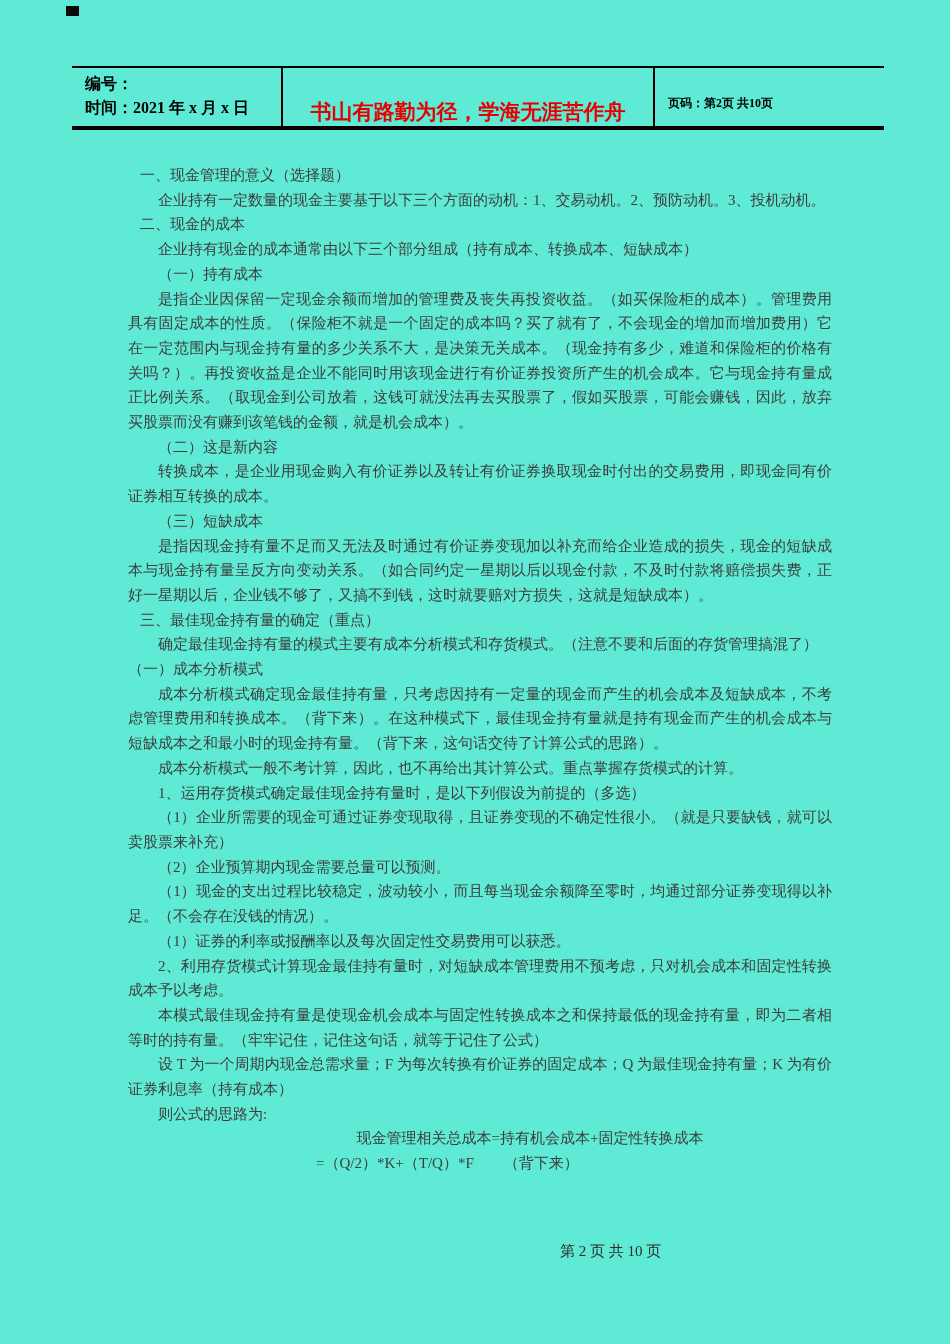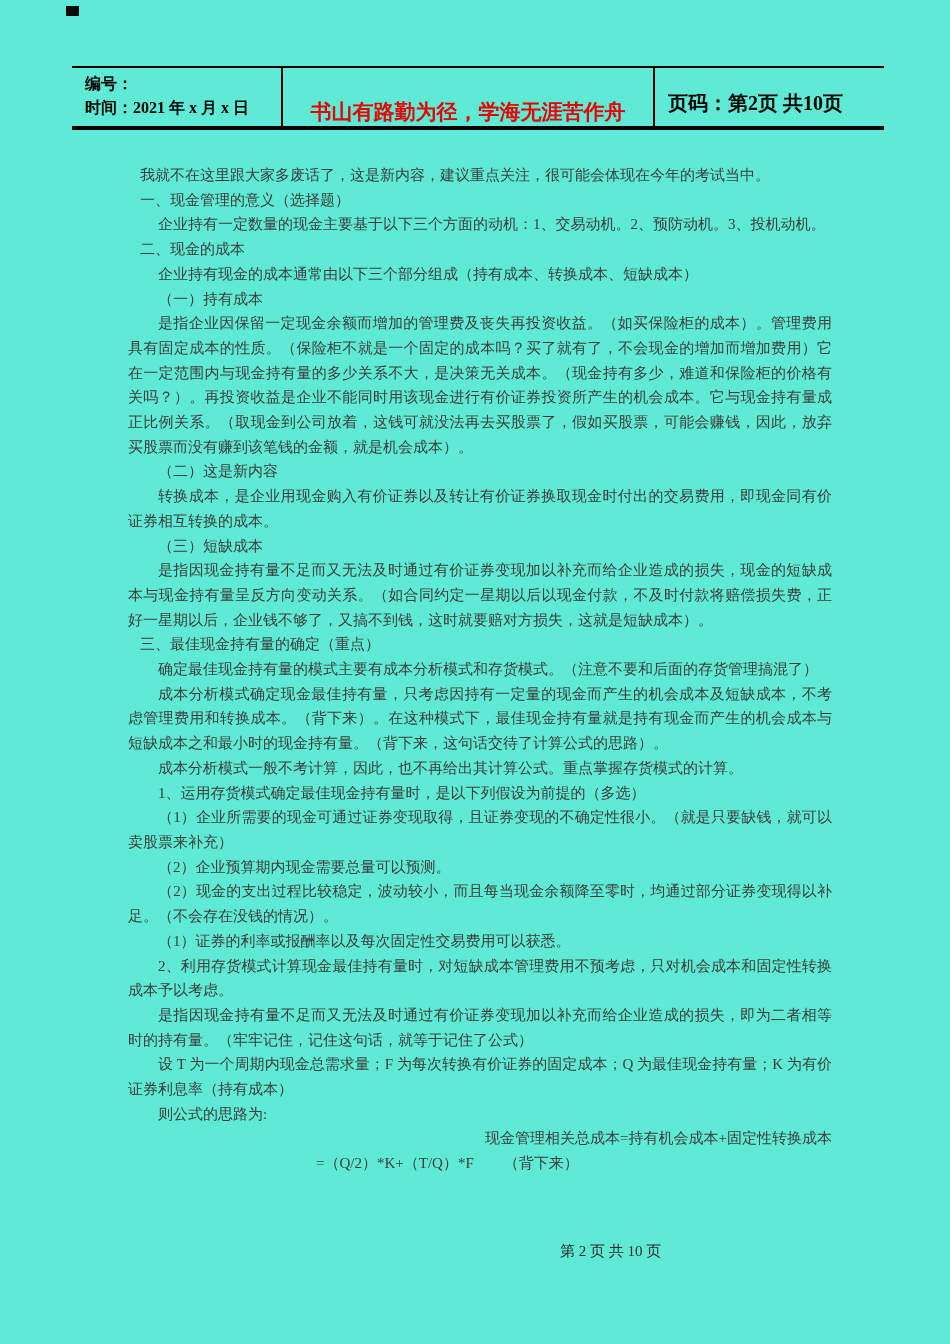--- a/index.html
+++ b/index.html
@@ -32,32 +32,32 @@
     display:flex;align-items:flex-end;justify-content:center;
   }
   .slogan{
     color:#e60000;font-size:21px;font-weight:bold;
     margin-top:14px;white-space:nowrap;
   }
   .hcell-right{
     flex:1;
     display:flex;align-items:center;
     padding-left:13px;padding-top:12px;
-    font-weight:bold;font-size:20px;
+    font-weight:bold;font-size:12px;
   }
   .doc-body{
     position:absolute;left:128px;top:163px;width:704px;
     font-size:15px;line-height:24.7px;color:#3d3d3d;
     text-align:justify;
   }
   .doc-body p{margin:0;padding:0;}
   .doc-body p.h0{text-indent:0.8em;}
   .doc-body p.i2{text-indent:2em;}
   .doc-body p.i0{text-indent:0;}
-  .doc-body p.f1{text-indent:0;padding-left:100px;text-align:right;}
+  .doc-body p.f1{text-indent:0;padding-left:100px;text-align:center;}
   .doc-body p.f2{text-indent:0;padding-left:188px;text-align:left;}
   .page-footer{
     position:absolute;left:560px;top:1242px;
     font-size:15px;color:#2b2b2b;white-space:nowrap;
   }
 </style>
 </head>
 <body>
 
 <div class="page">
@@ -71,42 +71,42 @@
     </div>
     <div class="hcell hcell-mid">
       <span class="slogan">书山有路勤为径，学海无涯苦作舟</span>
     </div>
     <div class="hcell hcell-right">
       <span>页码：第2页 共10页</span>
     </div>
   </div>
 
   <div class="doc-body" id="doc-body">
-      <p class="h0">我就不在这里跟大家多废话了，这是新内容，建议重点关注，很可能会体现在今年的考试当中。</p>
       <p class="h0">一、现金管理的意义（选择题）</p>
       <p class="i2">企业持有一定数量的现金主要基于以下三个方面的动机：1、交易动机。2、预防动机。3、投机动机。</p>
       <p class="h0">二、现金的成本</p>
       <p class="i2">企业持有现金的成本通常由以下三个部分组成（持有成本、转换成本、短缺成本）</p>
       <p class="i2">（一）持有成本</p>
       <p class="i2">是指企业因保留一定现金余额而增加的管理费及丧失再投资收益。（如买保险柜的成本）。管理费用具有固定成本的性质。（保险柜不就是一个固定的成本吗？买了就有了，不会现金的增加而增加费用）它在一定范围内与现金持有量的多少关系不大，是决策无关成本。（现金持有多少，难道和保险柜的价格有关吗？）。再投资收益是企业不能同时用该现金进行有价证券投资所产生的机会成本。它与现金持有量成正比例关系。（取现金到公司放着，这钱可就没法再去买股票了，假如买股票，可能会赚钱，因此，放弃买股票而没有赚到该笔钱的金额，就是机会成本）。</p>
       <p class="i2">（二）这是新内容</p>
       <p class="i2">转换成本，是企业用现金购入有价证券以及转让有价证券换取现金时付出的交易费用，即现金同有价证券相互转换的成本。</p>
       <p class="i2">（三）短缺成本</p>
       <p class="i2">是指因现金持有量不足而又无法及时通过有价证券变现加以补充而给企业造成的损失，现金的短缺成本与现金持有量呈反方向变动关系。（如合同约定一星期以后以现金付款，不及时付款将赔偿损失费，正好一星期以后，企业钱不够了，又搞不到钱，这时就要赔对方损失，这就是短缺成本）。</p>
       <p class="h0">三、最佳现金持有量的确定（重点）</p>
       <p class="i2">确定最佳现金持有量的模式主要有成本分析模式和存货模式。（注意不要和后面的存货管理搞混了）</p>
+      <p class="i0">（一）成本分析模式</p>
       <p class="i2">成本分析模式确定现金最佳持有量，只考虑因持有一定量的现金而产生的机会成本及短缺成本，不考虑管理费用和转换成本。（背下来）。在这种模式下，最佳现金持有量就是持有现金而产生的机会成本与短缺成本之和最小时的现金持有量。（背下来，这句话交待了计算公式的思路）。</p>
       <p class="i2">成本分析模式一般不考计算，因此，也不再给出其计算公式。重点掌握存货模式的计算。</p>
       <p class="i2">1、运用存货模式确定最佳现金持有量时，是以下列假设为前提的（多选）</p>
       <p class="i2">（1）企业所需要的现金可通过证券变现取得，且证券变现的不确定性很小。（就是只要缺钱，就可以卖股票来补充）</p>
       <p class="i2">（2）企业预算期内现金需要总量可以预测。</p>
-      <p class="i2">（2）现金的支出过程比较稳定，波动较小，而且每当现金余额降至零时，均通过部分证券变现得以补足。（不会存在没钱的情况）。</p>
+      <p class="i2">（1）现金的支出过程比较稳定，波动较小，而且每当现金余额降至零时，均通过部分证券变现得以补足。（不会存在没钱的情况）。</p>
       <p class="i2">（1）证券的利率或报酬率以及每次固定性交易费用可以获悉。</p>
       <p class="i2">2、利用存货模式计算现金最佳持有量时，对短缺成本管理费用不预考虑，只对机会成本和固定性转换成本予以考虑。</p>
-      <p class="i2">是指因现金持有量不足而又无法及时通过有价证券变现加以补充而给企业造成的损失，即为二者相等时的持有量。（牢牢记住，记住这句话，就等于记住了公式）</p>
+      <p class="i2">本模式最佳现金持有量是使现金机会成本与固定性转换成本之和保持最低的现金持有量，即为二者相等时的持有量。（牢牢记住，记住这句话，就等于记住了公式）</p>
       <p class="i2">设 T 为一个周期内现金总需求量；F 为每次转换有价证券的固定成本；Q 为最佳现金持有量；K 为有价证券利息率（持有成本）</p>
       <p class="i2">则公式的思路为:</p>
       <p class="f1">现金管理相关总成本=持有机会成本+固定性转换成本</p>
       <p class="f2">=（Q/2）*K+（T/Q）*F　　（背下来）</p>
     </div>
 
   <div class="page-footer">第 2 页 共 10 页</div>
 
 </div>
 

